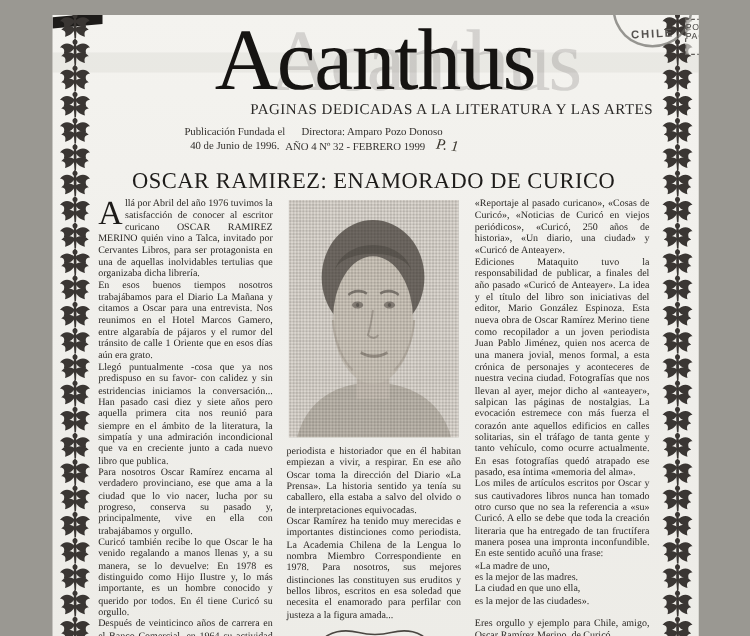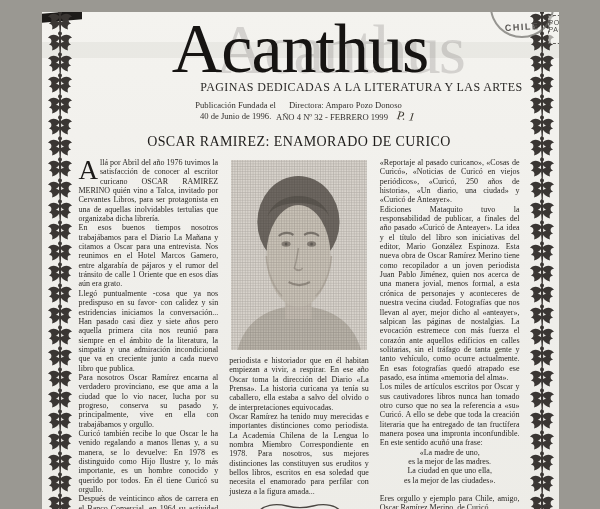--- a/index.html
+++ b/index.html
@@ -19,56 +19,56 @@
   .ornament svg{flex:none;display:block;}
 
   
   .masthead{position:absolute;left:36px;right:36px;top:0;}
   .ghost-title{position:absolute;left:50%;top:2px;transform:translateX(-34%);
         font-size:70px;line-height:72px;letter-spacing:-2px;color:rgba(85,82,78,0.20);
         filter:blur(0.5px);white-space:nowrap;}
   .title{position:relative;margin:0;text-align:center;font-size:70px;line-height:74px;
         font-weight:normal;letter-spacing:-1px;color:#161412;}
   .subtitle{margin-top:-6px;text-align:right;font-size:12px;letter-spacing:0.4px;color:#2b2927;}
-  .info-row{display:flex;justify-content:center;margin:5px 60px 0 70px;
+  .info-row{display:flex;justify-content:flex-start;margin:5px 60px 0 70px;
         font-size:8.6px;line-height:10.5px;color:#33302d;text-align:center;}
   .page-note{display:inline-block;margin-left:9px;transform:rotate(7deg);
         font-size:12px;font-style:italic;color:#3b372f;}
 
   
   .postmark{position:absolute;left:448px;top:-36px;width:60px;height:58px;
         border:2px solid rgba(100,98,94,0.65);border-radius:50%;}
   .postmark span{position:absolute;bottom:4px;left:0;right:0;text-align:center;
         font-family:"Liberation Sans", sans-serif;font-size:9px;font-weight:bold;
         letter-spacing:1.5px;color:#565350;transform:rotate(-3deg);}
   .stamp{position:absolute;left:506px;top:3px;width:60px;height:27px;
         border:1.5px dashed #5f5c58;display:flex;flex-direction:column;align-items:center;
         justify-content:center;font-family:"Liberation Sans", sans-serif;font-size:7px;
         letter-spacing:0.6px;color:#4a4845;background:rgba(244,243,239,0.6);}
   .stamp-circle{position:absolute;left:548px;top:-12px;width:46px;height:46px;
         border:1.5px solid rgba(110,108,104,0.45);border-radius:50%;}
 
   
   .headline{position:absolute;left:37px;right:39px;top:122px;margin:0;text-align:center;
-        font-size:14px;font-weight:normal;letter-spacing:0.4px;color:#1e1c1a;}
+        font-size:18px;font-weight:normal;letter-spacing:0.4px;color:#1e1c1a;}
   .cols{position:absolute;left:37px;right:39px;top:146px;bottom:0;display:flex;gap:11px;}
   .col{flex:1;font-size:8px;line-height:9.35px;text-align:justify;color:#2a2724;}
   .col p{margin:0;}
   .dropcap{float:left;font-size:27px;line-height:23px;padding:1px 2px 0 0;color:#1d1b19;}
 
   
   .photo{position:relative;height:190px;margin:2px 2px 6px 2px;background:#d8d4cd;overflow:hidden;}
   .photo svg{display:block;width:100%;height:100%;}
   .halftone{position:absolute;inset:0;
         background-image:radial-gradient(circle, rgba(42,37,32,0.22) 0.7px, rgba(0,0,0,0) 1.3px);
         background-size:2.6px 2.6px;}
 
   .flourish{display:flex;justify-content:center;margin-top:5px;}
 
-  .poem div{text-align:center;font-family:Liberation Serif, serif;}
+  .poem div{text-align:left;font-family:Liberation Serif, serif;}
   .closing{margin-top:9px !important;}
   .signature{text-align:right !important;margin-top:1px !important;padding-right:2px;}
 
   
   .margin-code{position:absolute;left:519px;top:402px;width:130px;height:16px;text-align:center;
         transform:rotate(-86deg);font-size:13px;font-style:italic;letter-spacing:2px;
         color:#34302c;z-index:5;}
   .squiggle{position:absolute;left:516px;top:446px;z-index:5;}
 </style>
 </head>
@@ -639,21 +639,21 @@
           <circle cx="67" cy="84" r="1.6" fill="#443f39"></circle>
           <circle cx="98" cy="84" r="1.6" fill="#443f39"></circle>
           <path d="M82 88 C80 98 79 104 77 108 C80 111 85 111 87 108" stroke="#9a9287" stroke-width="1.8" fill="none"></path>
           <path d="M70 122 C78 126 88 126 96 122" stroke="#877e73" stroke-width="2.4" fill="none"></path>
           <path d="M43 96 C44 112 52 128 62 136" stroke="#b1a99d" stroke-width="2" fill="none"></path>
           <path d="M122 96 C121 112 113 128 103 136" stroke="#b1a99d" stroke-width="2" fill="none"></path>
           <rect x="0" y="0" width="165" height="190" fill="rgba(236,233,227,0.18)"></rect>
         </svg>
         <div class="halftone"></div>
       </div>
-      <p>periodista e historiador que en él habitan empiezan a vivir, a respirar. En ese año Oscar toma la dirección del Diario «La Prensa». La historia curicana ya tenía su caballero, ella estaba a salvo del olvido o de interpretaciones equivocadas.</p>
+      <p>periodista e historiador que en él habitan empiezan a vivir, a respirar. En ese año Oscar toma la dirección del Diario «La Prensa». La historia sentido ya tenía su caballero, ella estaba a salvo del olvido o de interpretaciones equivocadas.</p>
       <p>Oscar Ramírez ha tenido muy merecidas e importantes distinciones como periodista. La Academia Chilena de la Lengua lo nombra Miembro Correspondiente en 1978. Para nosotros, sus mejores distinciones las constituyen sus eruditos y bellos libros, escritos en esa soledad que necesita el enamorado para perfilar con justeza a la figura amada...</p>
       <div class="flourish">
         <svg width="92" height="14" viewBox="0 0 92 14">
           <path d="M4 12 C10 4 22 2 34 5 M34 5 C42 7 52 7 60 5 M60 5 C72 2 84 4 89 12 M26 9 C34 12 56 12 66 9" stroke="#4a4641" stroke-width="1.3" fill="none"></path>
         </svg>
       </div>
     </div>
 
     <div class="col">
       <p>«Reportaje al pasado curicano», «Cosas de Curicó», «Noticias de Curicó en viejos periódicos», «Curicó, 250 años de historia», «Un diario, una ciudad» y «Curicó de Anteayer».</p>

